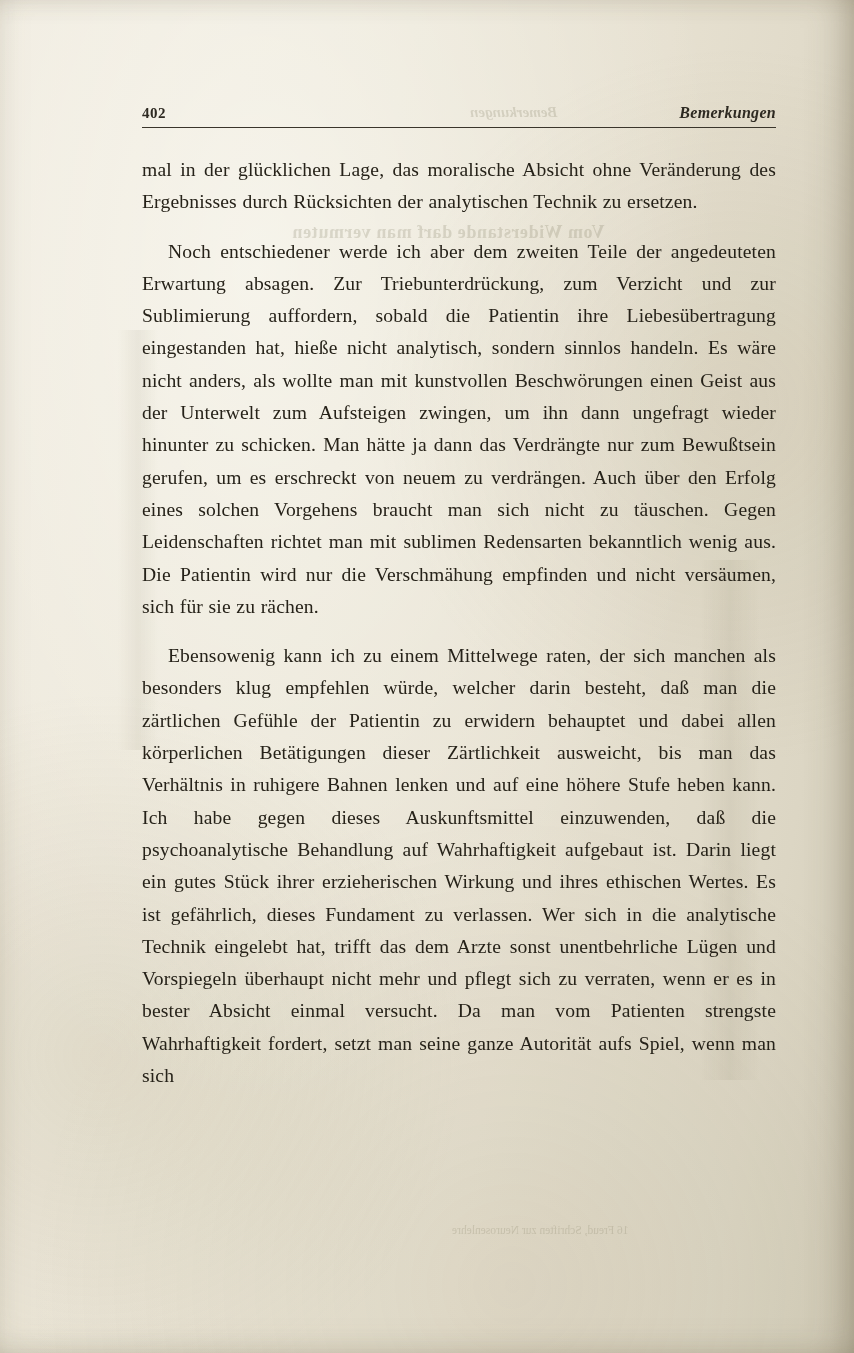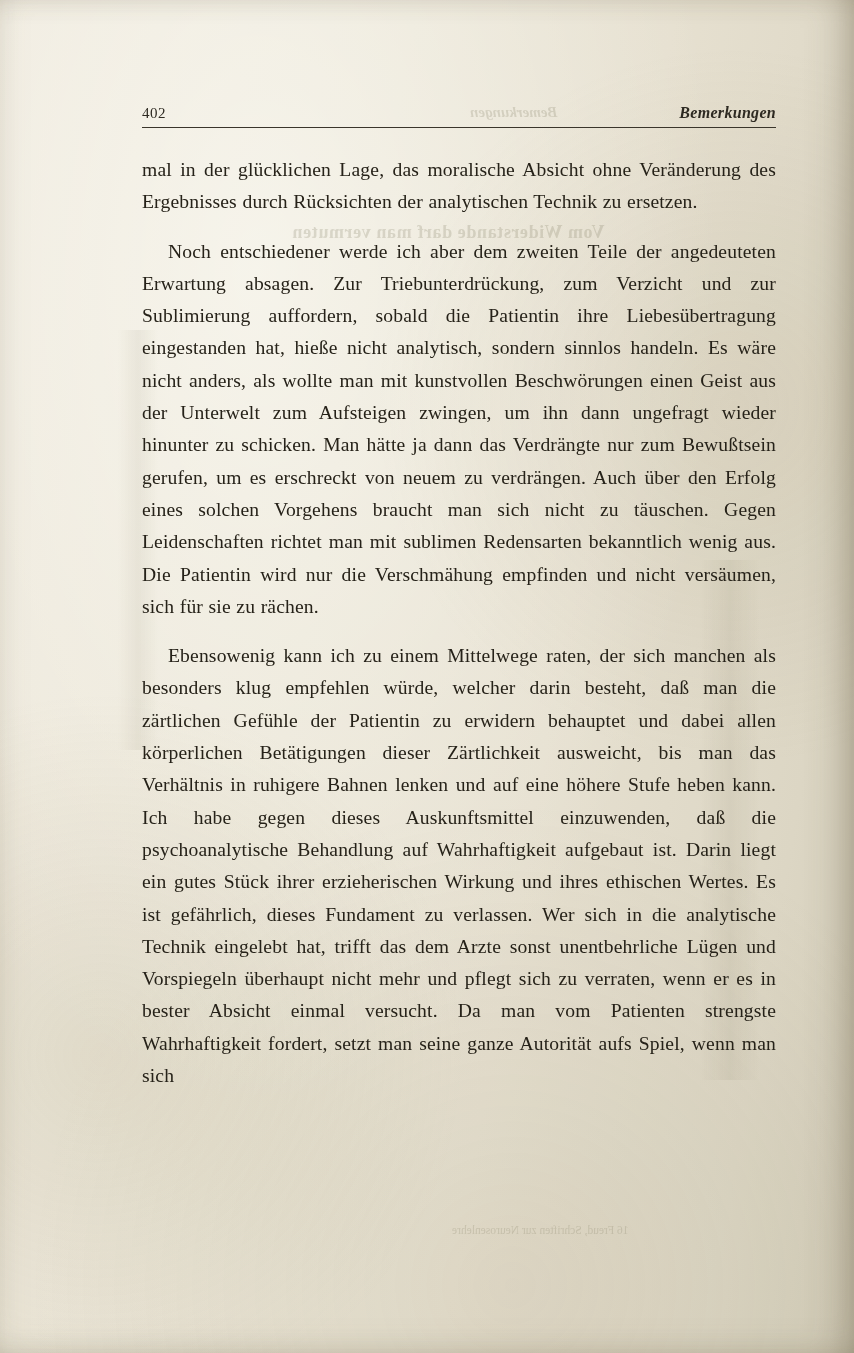--- a/index.html
+++ b/index.html
@@ -58,21 +58,21 @@
     align-items: baseline;
     font-size: 15.5px;
     color: #2e2a22;
     letter-spacing: 0.2px;
     padding-bottom: 5px;
     border-bottom: 1.2px solid #3a352b;
     margin-bottom: 26px;
   }
   .folio {
     font-family: "Liberation Serif", serif;
-    font-weight: 400;
+    font-weight: 700;
     font-size: 15px;
     letter-spacing: 0.5px;
   }
   .head-title {
     font-style: italic;
     font-weight: 700;
     font-size: 16px;
     letter-spacing: 0.3px;
   }
 

